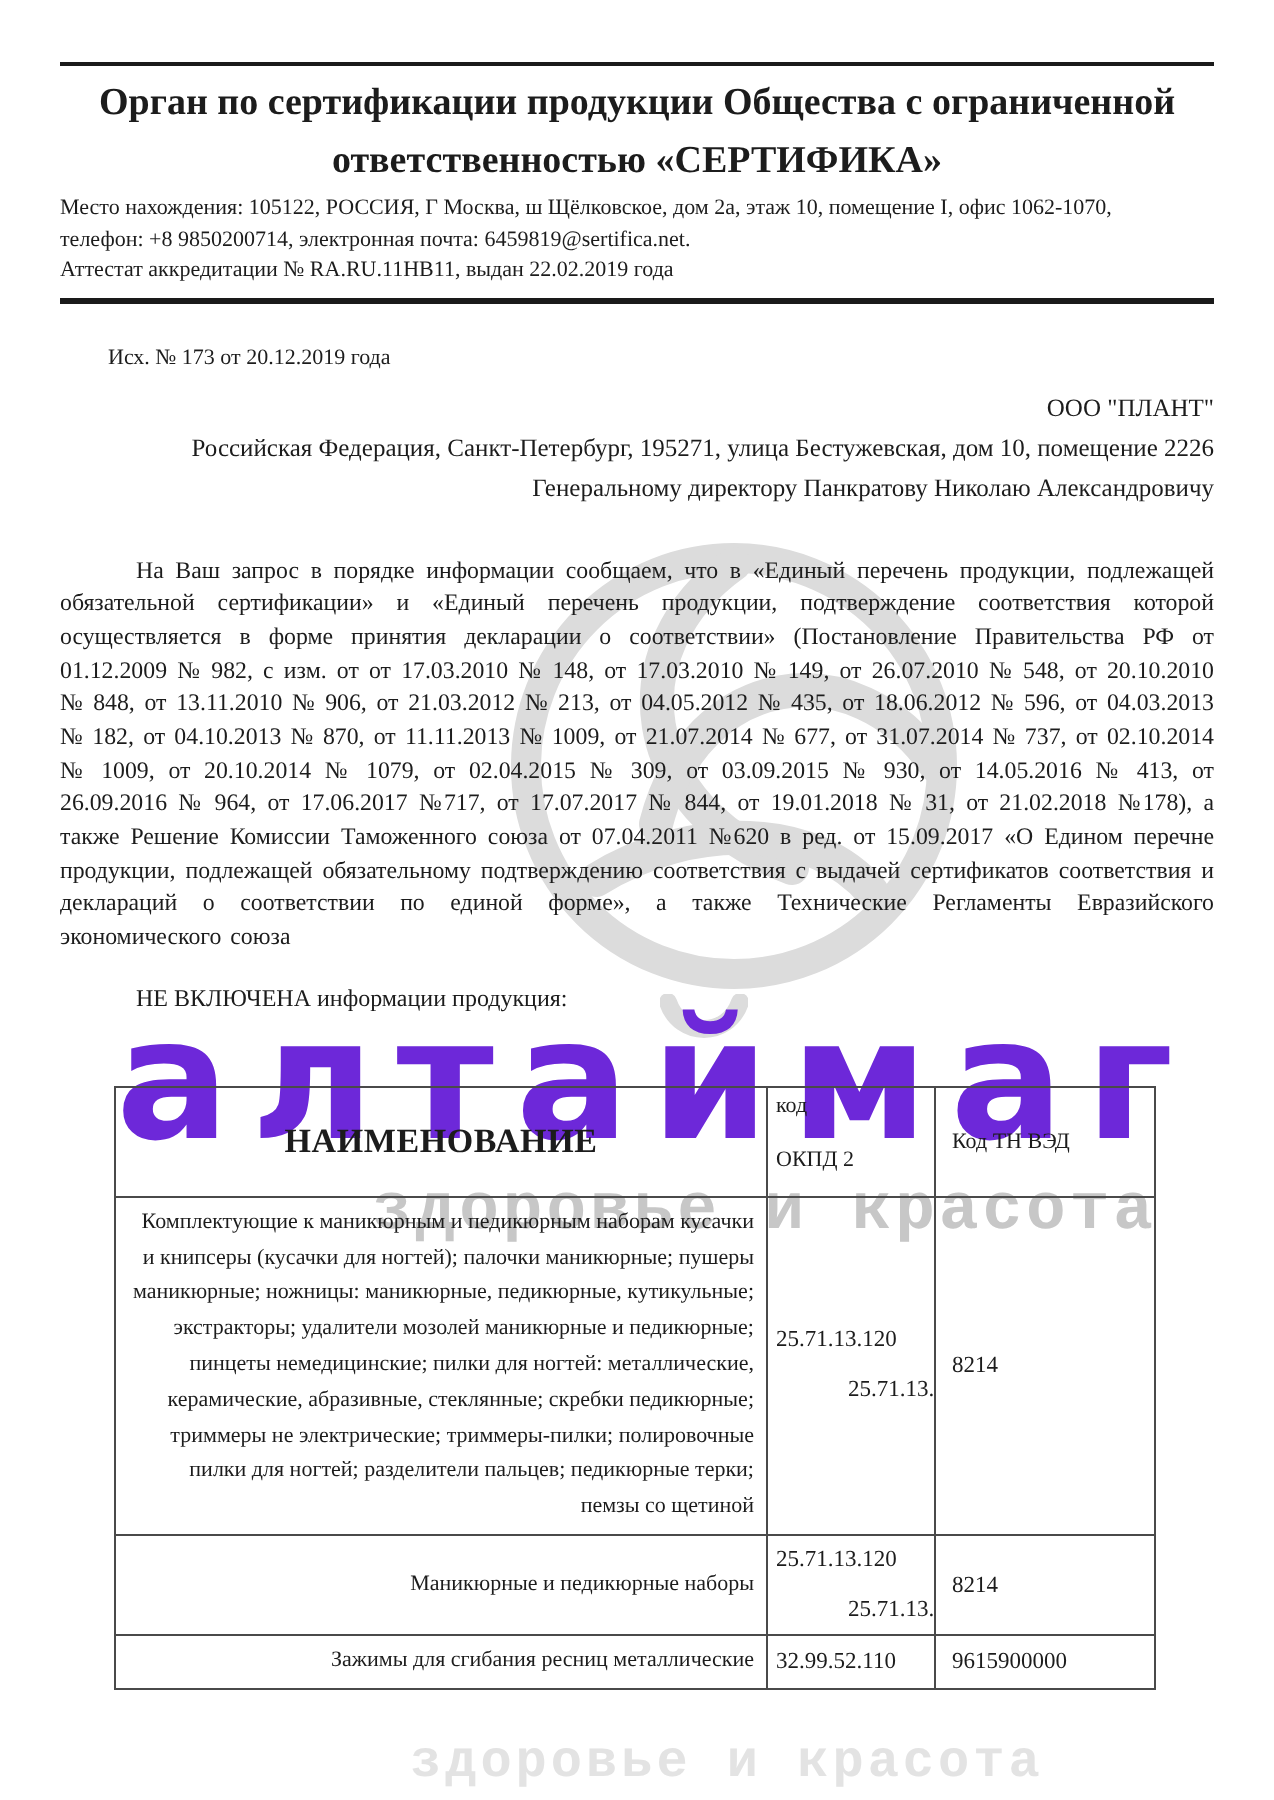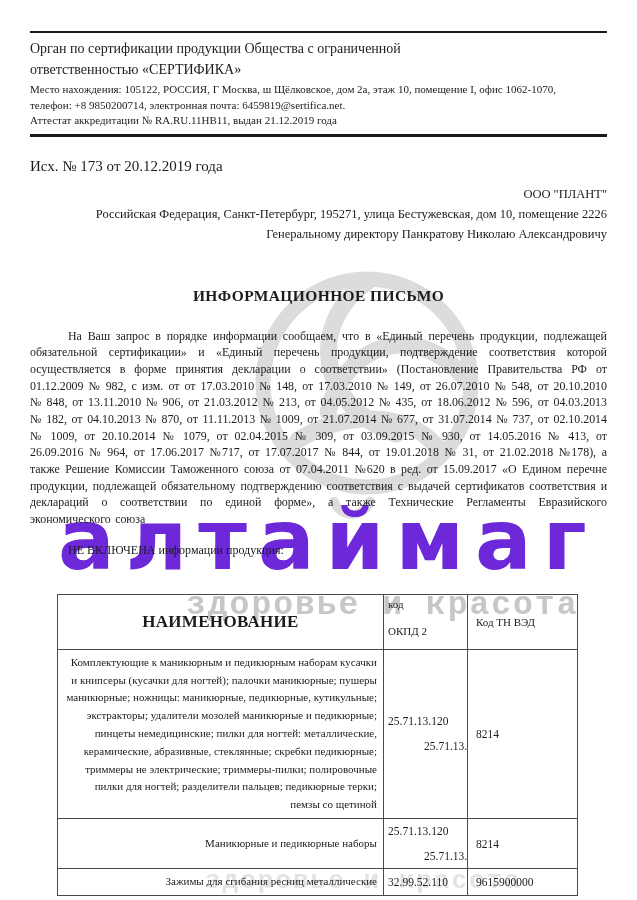--- a/index.html
+++ b/index.html
@@ -21,23 +21,23 @@
     font-weight:bold;white-space:nowrap;line-height:1;
   }
   .wm-slogan-mid{position:absolute;left:186px;top:589px;font-size:33px;letter-spacing:2px;color:#c7c7c7;}
   .wm-slogan-bottom{position:absolute;left:205px;top:868px;font-size:26px;letter-spacing:2px;color:#e3e3e3;}
   .wm-logo{position:absolute;left:246px;top:262px;}
   .wm-smile{position:absolute;left:330px;top:497px;}
   
   .content{position:relative;z-index:1;padding:0 30px;}
   .rule-top{margin-top:31px;border-top:2.5px solid #1a1a1a;}
   .rule-bottom{border-top:3px solid #1a1a1a;margin-top:5px;}
-  .org-title{font-size:14px;font-weight:normal;line-height:1.5;margin-top:5px;}
+  .org-title{font-size:19px;font-weight:bold;text-align:center;line-height:1.5;margin-top:5px;}
   .org-contacts{font-size:11px;line-height:1.42;margin-top:2px;}
-  .ref-line{margin-top:21px;font-size:15px;}
+  .ref-line{margin-top:21px;font-size:11px;margin-left:24px;}
   .recipient{margin-top:9px;text-align:right;font-size:12.5px;line-height:1.6;}
   .letter-title{margin-top:43px;text-align:center;font-weight:bold;font-size:15.5px;letter-spacing:0.4px;}
   .body-par{margin-top:23px;font-size:11.9px;line-height:1.4;text-align:justify;text-indent:38px;word-spacing:1.5px;}
   .not-included{margin-top:15px;font-size:12px;text-indent:38px;}
   
   table.doc-table{
     margin:36px 0 0 27px;border-collapse:collapse;table-layout:fixed;
     width:520px;font-size:11px;background:transparent;
   }
   .doc-table td{border:1px solid #4a4a4a;background:transparent;overflow:hidden;}
@@ -77,34 +77,33 @@
     <div class="rule-top"></div>
 
     <div class="org-title">
       <div>Орган по сертификации продукции Общества с ограниченной</div>
       <div>ответственностью «СЕРТИФИКА»</div>
     </div>
 
     <div class="org-contacts">
       <div>Место нахождения: 105122, РОССИЯ, Г Москва, ш Щёлковское, дом 2а, этаж 10, помещение I, офис 1062-1070,</div>
       <div>телефон: +8 9850200714, электронная почта: 6459819@sertifica.net.</div>
-      <div>Аттестат аккредитации № RA.RU.11НВ11, выдан 21.12.2019 года</div>
+      <div>Аттестат аккредитации № RA.RU.11НВ11, выдан 22.02.2019 года</div>
     </div>
 
     <div class="rule-bottom"></div>
 
     <div class="ref-line">Исх. № 173 от 20.12.2019 года</div>
 
     <div class="recipient">
       <div>ООО "ПЛАНТ"</div>
       <div>Российская Федерация, Санкт-Петербург, 195271, улица Бестужевская, дом 10, помещение 2226</div>
       <div>Генеральному директору Панкратову Николаю Александровичу</div>
     </div>
 
-    <div class="letter-title">ИНФОРМАЦИОННОЕ ПИСЬМО</div>
 
     <div class="body-par">На Ваш запрос в порядке информации сообщаем, что в «Единый перечень продукции, подлежащей обязательной сертификации» и «Единый перечень продукции, подтверждение соответствия которой осуществляется в форме принятия декларации о соответствии» (Постановление Правительства РФ от 01.12.2009 № 982, с изм. от от 17.03.2010 № 148, от 17.03.2010 № 149, от 26.07.2010 № 548, от 20.10.2010 № 848, от 13.11.2010 № 906, от 21.03.2012 № 213, от 04.05.2012 № 435, от 18.06.2012 № 596, от 04.03.2013 № 182, от 04.10.2013 № 870, от 11.11.2013 № 1009, от 21.07.2014 № 677, от 31.07.2014 № 737, от 02.10.2014 № 1009, от 20.10.2014 № 1079, от 02.04.2015 № 309, от 03.09.2015 № 930, от 14.05.2016 № 413, от 26.09.2016 № 964, от 17.06.2017 №717, от 17.07.2017 № 844, от 19.01.2018 № 31, от 21.02.2018 №178), а также Решение Комиссии Таможенного союза от 07.04.2011 №620 в ред. от 15.09.2017 «О Едином перечне продукции, подлежащей обязательному подтверждению соответствия с выдачей сертификатов соответствия и деклараций о соответствии по единой форме», а также Технические Регламенты Евразийского экономического союза</div>
 
     <div class="not-included">НЕ ВКЛЮЧЕНА информации продукция:</div>
 
     <table class="doc-table">
       <colgroup>
         <col style="width:326px">
           <col style="width:84px">
           <col style="width:110px">

